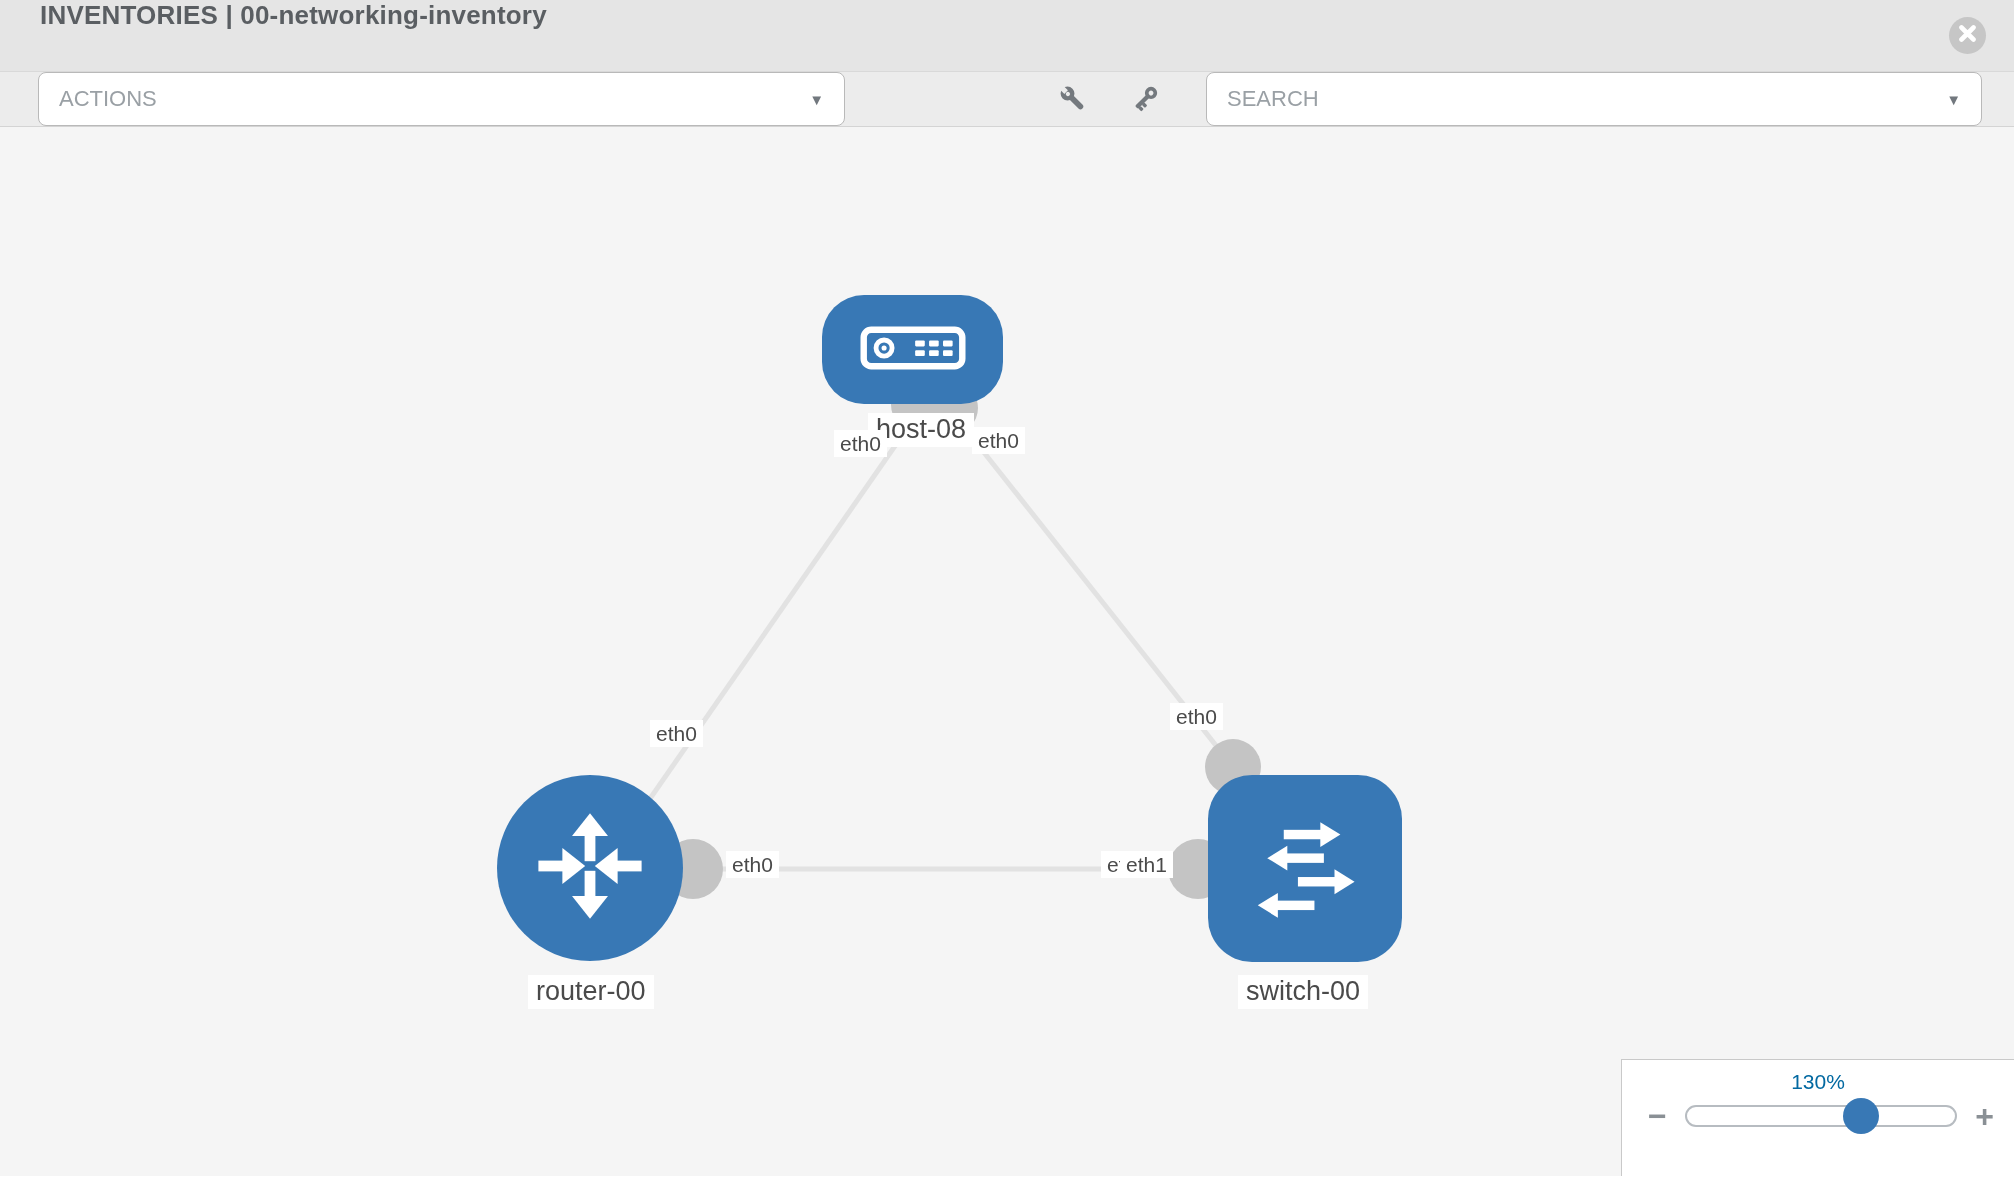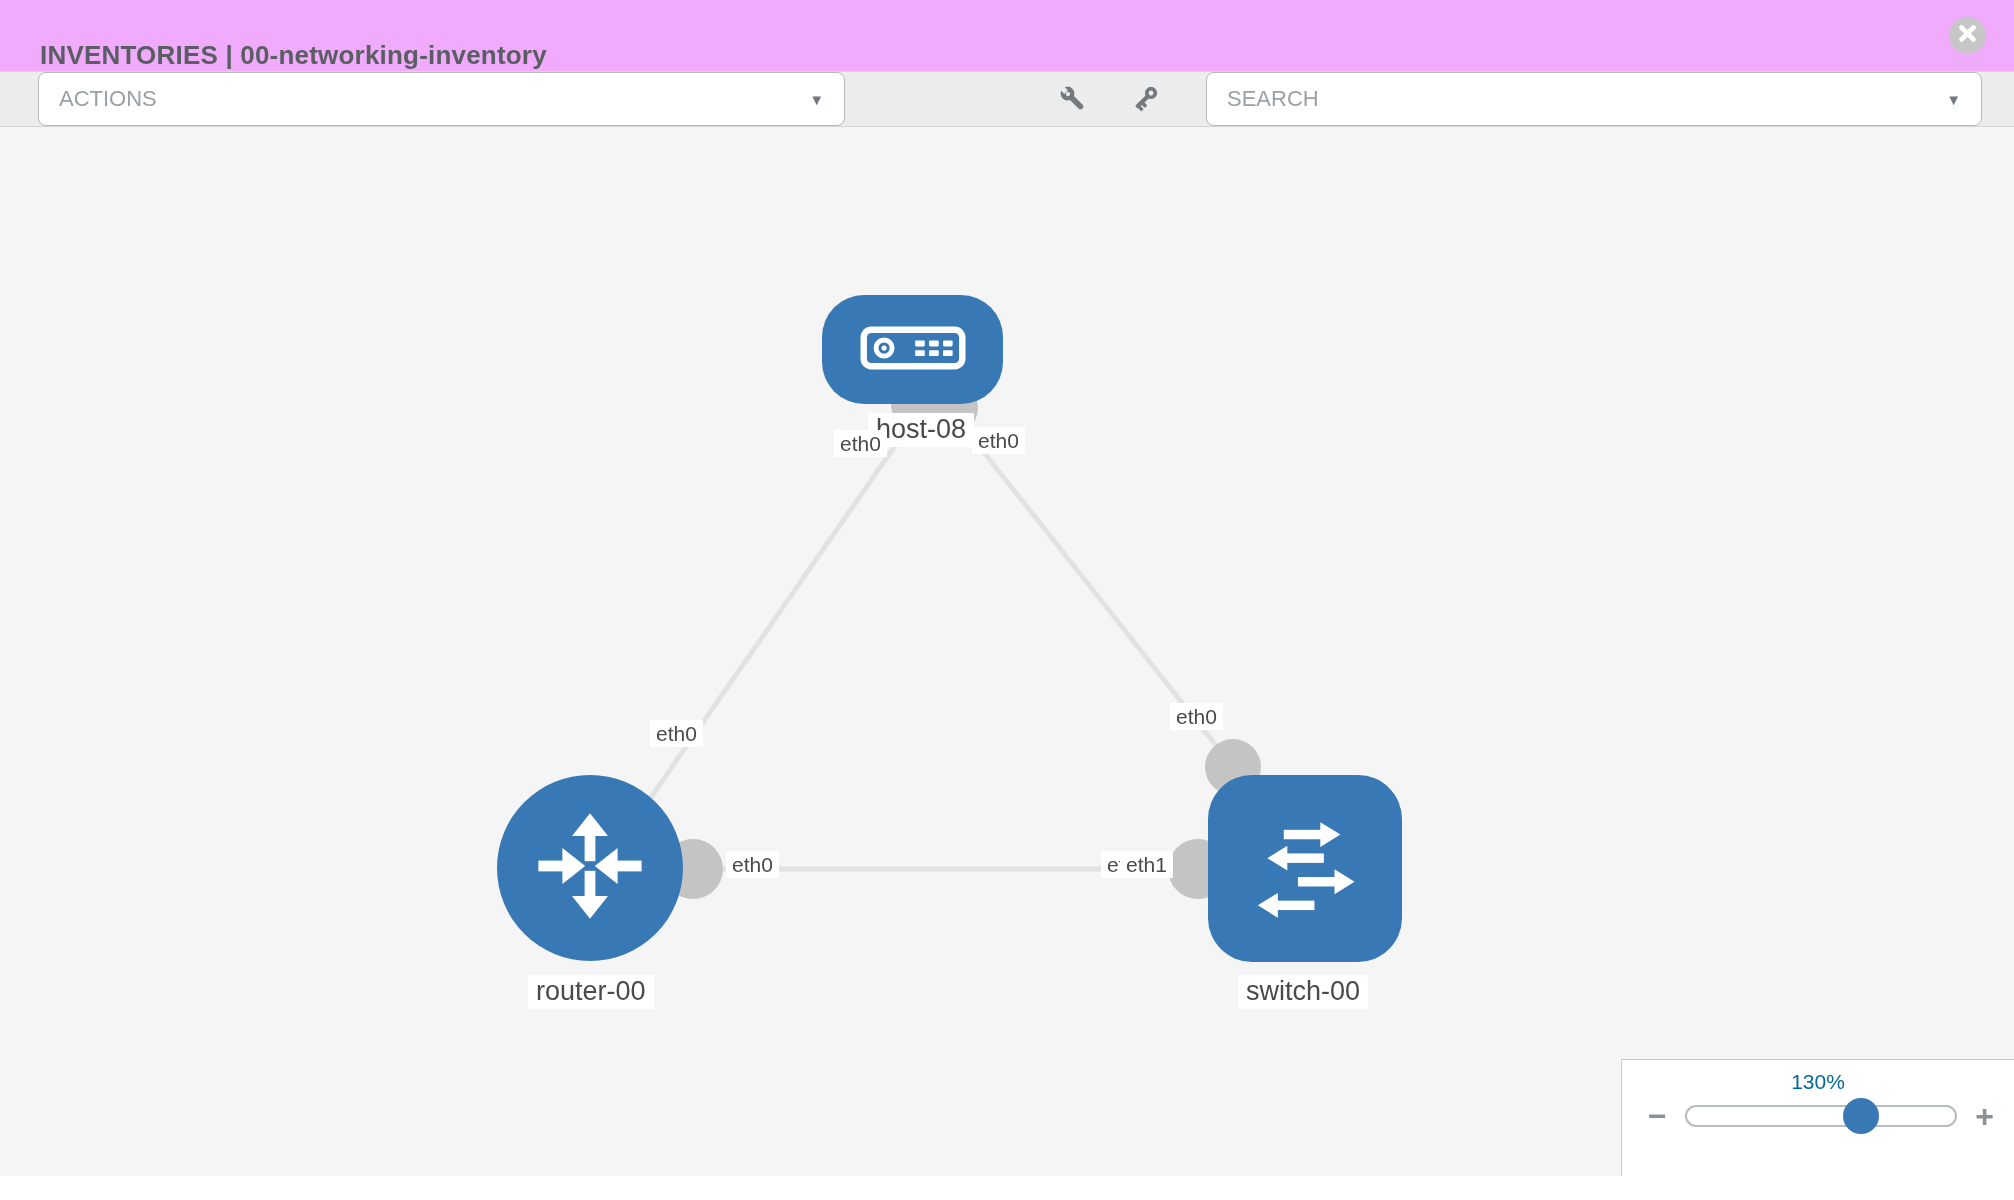--- a/index.html
+++ b/index.html
@@ -1,21 +1,21 @@
 <!DOCTYPE html>
 <html><head>
 <meta charset="utf-8">
 <style>
   * { margin:0; padding:0; box-sizing:border-box; }
   html,body { width:2014px; height:1200px; overflow:hidden;
               font-family:"Liberation Sans", sans-serif; background:#fff; }
 
   
-  .app-header { position:relative; height:72px; background:#f0abfc;
-                display:flex; align-items:flex-end; padding-left:40px;
+  .app-header { position:relative; height:72px; background:#e5e5e5;
+                display:flex; align-items:flex-start; padding-left:40px;
                 border-bottom:1px solid #d9d9d9; }
   .page-title { font-size:26px; font-weight:700; color:#5a5e62; letter-spacing:.2px; }
   .close-btn { position:absolute; right:28px; top:17px; width:37px; height:37px;
                border-radius:50%; background:#c6c6c6; display:flex;
                align-items:center; justify-content:center; cursor:pointer; }
   .close-btn svg { width:17px; height:17px; }
 
   
   .toolbar { height:55px; background:#ececec; border-bottom:1px solid #d4d4d4;
              display:flex; align-items:center; padding:0 32px 0 38px; }

